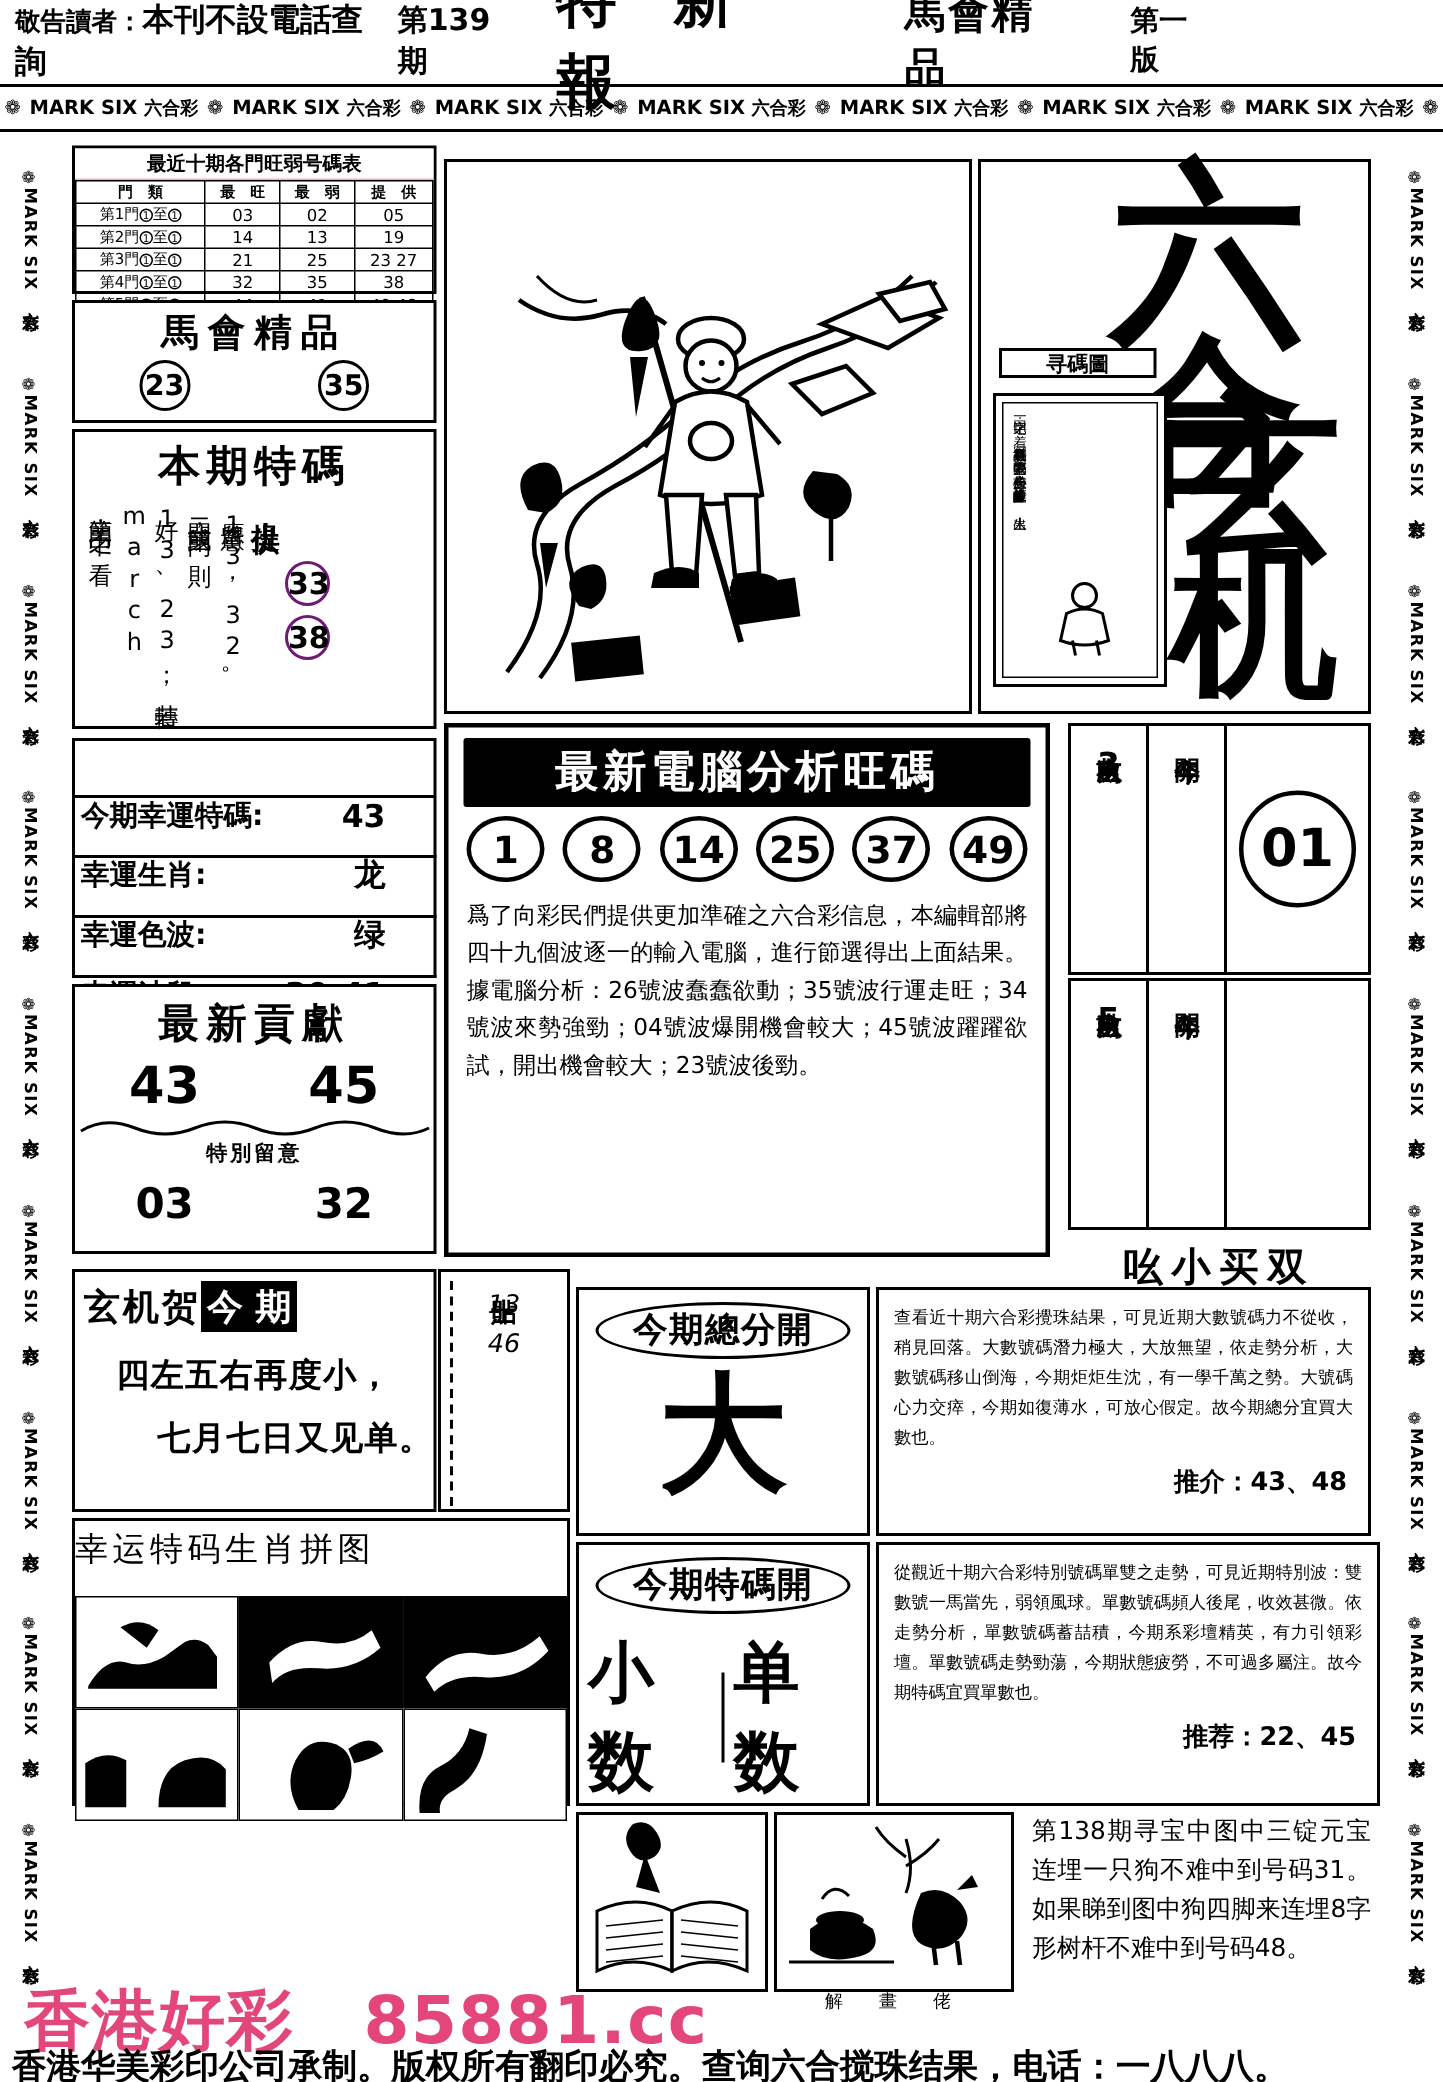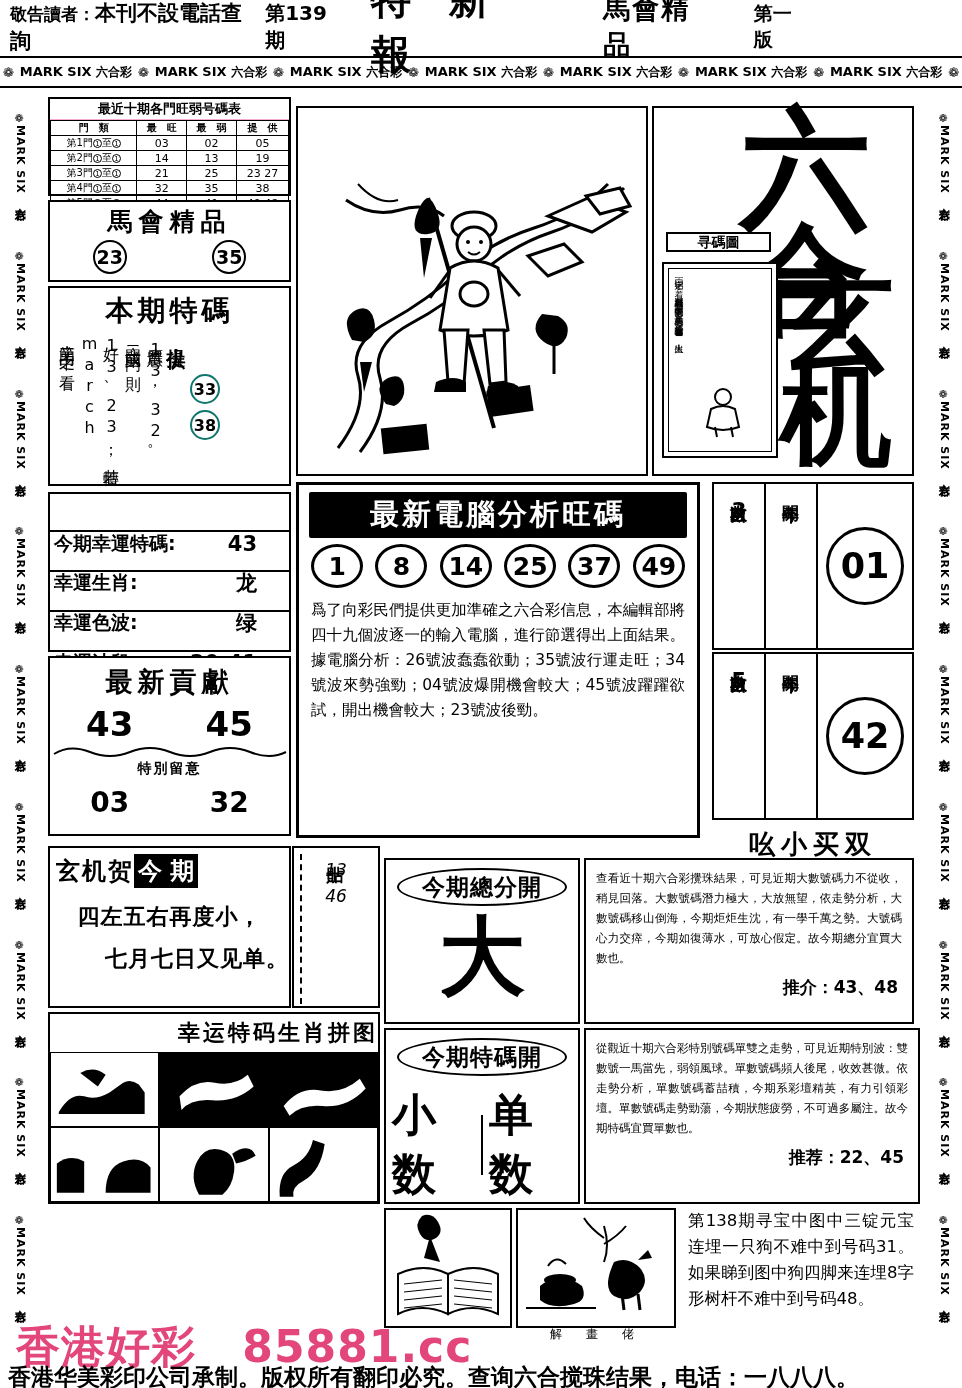--- a/index.html
+++ b/index.html
@@ -83,22 +83,22 @@
     width:34px; height:34px; line-height:31px; text-align:center; font-size:19px; font-weight:bold;
   }
 
   
   #tema { left:48px; top:286px; width:243px; height:200px; }
   #tema .title { text-align:center; font-size:28px; font-weight:bold; letter-spacing:4px; margin-top:4px;}
   #tema .body { display:flex; height:150px; padding:4px 6px 0 6px; }
   .vcol { writing-mode:vertical-rl; text-orientation:upright; font-size:15px; line-height:22px; letter-spacing:2px;}
   #tema .rings { display:flex; flex-direction:column; gap:6px; justify-content:center; margin-left:2px;}
   .ring-sm {
-    display:inline-block; border:2px solid #0f766e; border-radius:50%;
-    width:30px; height:30px; line-height:27px; text-align:center; font-size:16px; font-weight:bold;
+    display:inline-block; border:2px solid #701a75; border-radius:50%;
+    width:30px; height:30px; line-height:27px; text-align:center; font-size:20px; font-weight:bold;
   }
 
   
   .lrow { position:absolute; left:48px; width:243px; height:40px; border:2px solid #000; border-top:none; }
   .lrow .inner { display:flex; align-items:center; height:100%; padding:0 4px; font-size:19px;margin-top:32px; }
   .lrow .lbl { font-weight:bold; }
   .lrow .val { margin-left:auto; font-weight:bold; font-size:21px; padding-right:28px;}
   #lucky0 { top:492px; border-top:2px solid #000; }
   #lucky1 { top:532px; }
   #lucky2 { top:572px; }
@@ -121,21 +121,21 @@
   #xuanji .line2 { font-size:22px; font-weight:bold; text-align:right; margin-top:12px; letter-spacing:1px;}
 
   
   #tips { left:292px; top:846px; width:88px; height:162px; }
   #tips .vt { writing-mode:vertical-rl; text-orientation:upright; font-size:17px; font-weight:bold; margin:4px auto 0 auto;}
   #tips .dash { border-left:2px dashed #000; height:150px; position:absolute; left:6px; top:6px;}
   #tips .n { text-align:center; font-size:17px; font-style:italic; }
 
   
   #puzzle { left:48px; top:1012px; width:332px; height:192px; }
-  #puzzle .t { text-align:right; font-size:22px; font-weight:bold; letter-spacing:3px; padding:4px 0 4px; }
+  #puzzle .t { text-align:left; font-size:22px; font-weight:normal; letter-spacing:3px; padding:4px 0 16px; }
   .pgrid { display:grid; grid-template-columns:repeat(3,1fr); grid-template-rows:repeat(2,1fr); height:150px; }
   .pcell { border:1px solid #000; position:relative; overflow:hidden; background:#fff;}
   .pcell.dark { background:#000; }
 
   
   #picture { left:296px; top:106px; width:352px; height:370px; }
   .scene { position:absolute; inset:0; }
 
   
   #xuantitle { left:652px; top:106px; width:262px; height:370px; }
@@ -587,23 +587,20 @@
   </div>
   <div class="statbox" id="stat2">
     <div class="cols">
       <div class="c1">
           <div class="vlabel">出次數</div>
           <div class="cnt">5</div>
         </div>
       <div class="c2">
           <div class="vlabel">今年開</div>
         </div>
-      <div class="c3">
-          <span class="bigring">42</span>
-        </div>
     </div>
   </div>
 
   <div id="slogan" style="position:absolute;">
     <div class="s">吆小买双</div>
   </div>
 
   <div class="box" id="zong">
     <div class="ovalhdr">今期總分開</div>
     <div class="huge">大</div>

